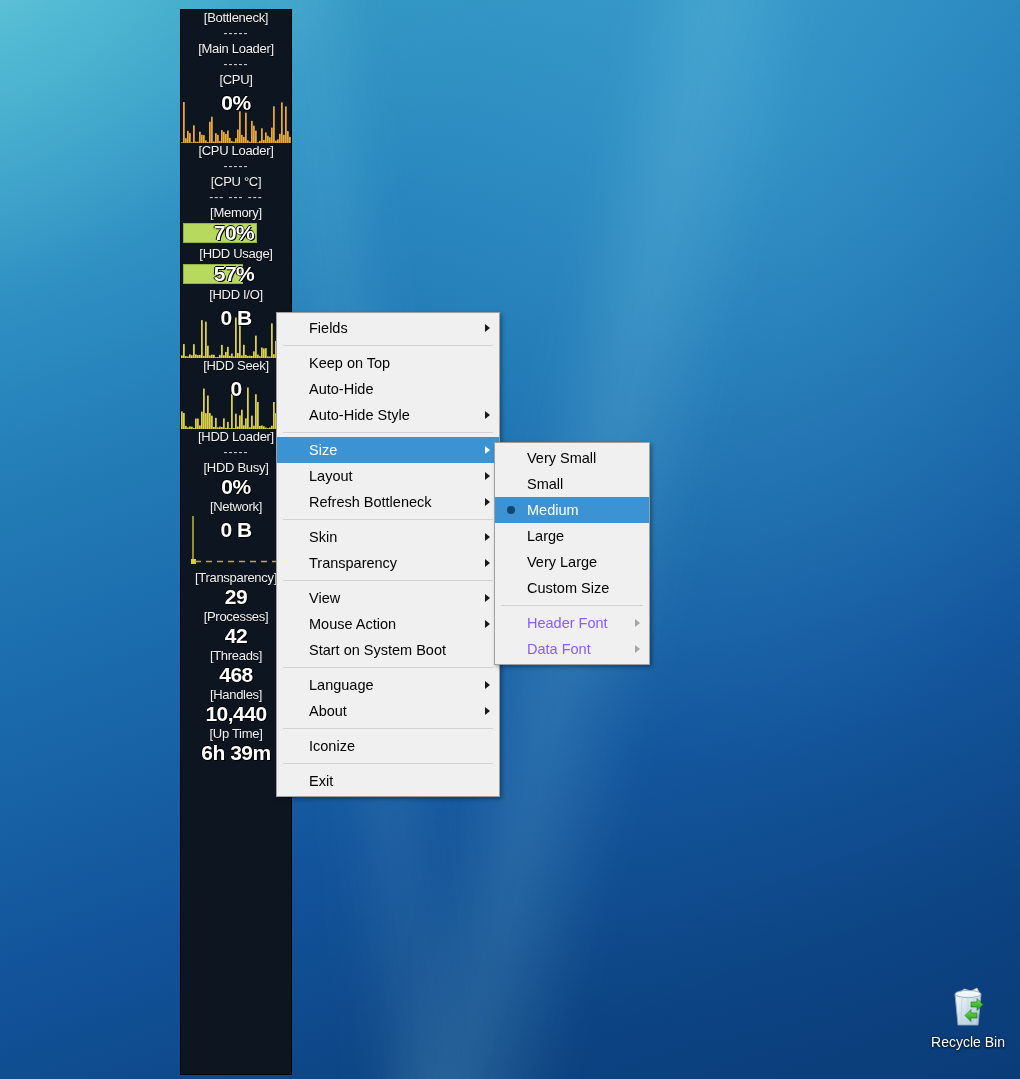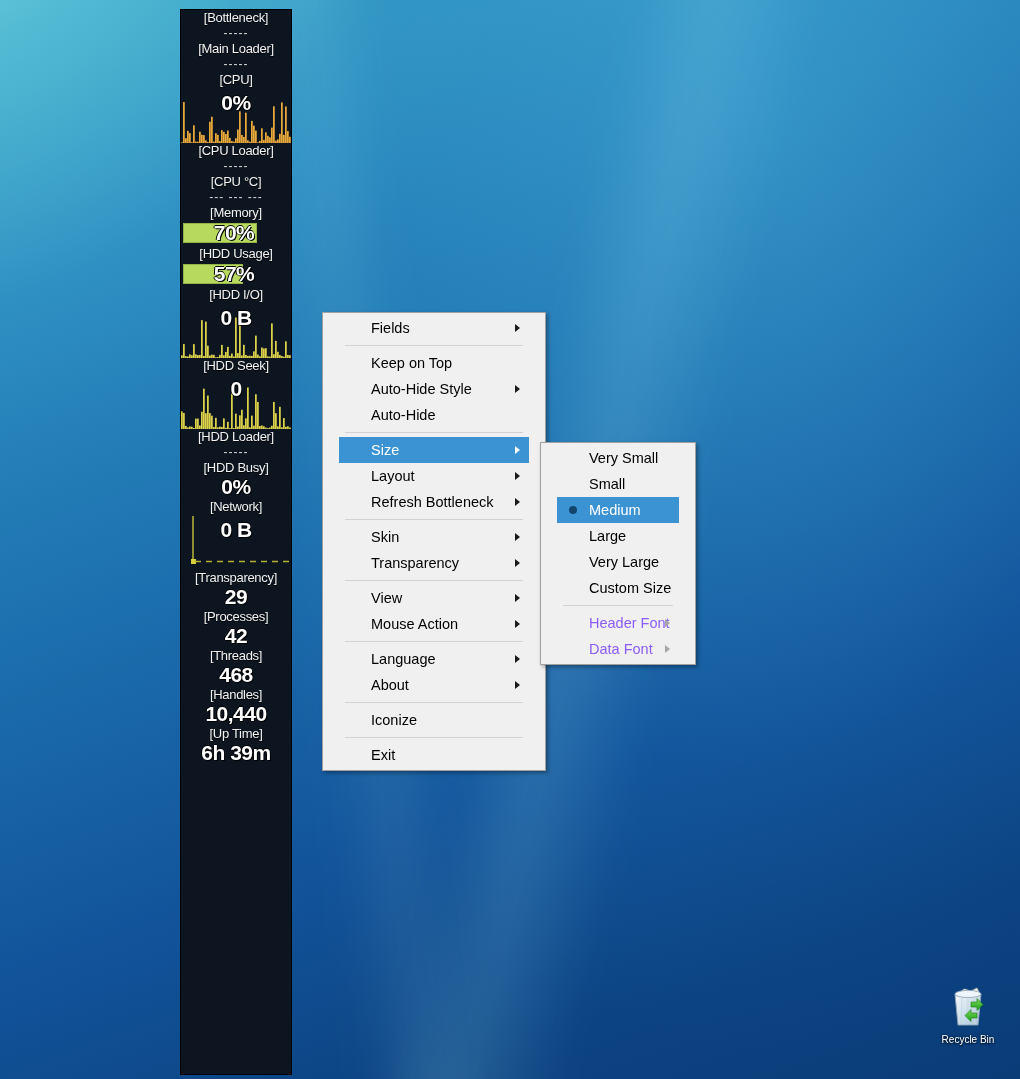--- a/index.html
+++ b/index.html
@@ -47,21 +47,21 @@
     position: absolute;
     left: 918px; top: 982px;
     width: 100px;
     text-align: center;
     cursor: default;
   }
   #recycle-bin .rb-icon { width: 48px; height: 48px; margin: 0 auto; display: block; }
   #recycle-bin .rb-label {
     margin-top: 4px;
     color: #ffffff;
-    font-size: 10px;
+    font-size: 14px;
     text-shadow: 0 1px 2px rgba(0,0,0,0.75), 0 0 3px rgba(0,0,0,0.6);
     font-family: "Liberation Sans", sans-serif;
   }
 
   
   #gadget {
     position: absolute;
     left: 180px; top: 9px;
     width: 112px;
     height: 1066px;
@@ -123,26 +123,25 @@
     position: absolute; left: 0; right: 0; top: 4px;
     z-index: 3;
   }
 
   
   .menu {
     position: absolute;
     background: #f0f0f0;
     border: 1px solid #a0a0a0;
     box-shadow: 2px 2px 4px rgba(0,0,0,0.35);
-    padding: 2px 16px;
+    padding: 2px 0;
     font-family: "Liberation Sans", sans-serif;
     font-size: 14.5px;
     color: #000000;
     user-select: none;
-    margin-left: 46px;
   }
   #context-menu { left: 276px; top: 312px; width: 224px; }
   #size-submenu  { left: 494px; top: 442px; width: 156px; }
 
   .menu-item {
     position: relative;
     height: 26px;
     line-height: 26px;
     padding: 0 26px 0 32px;
     white-space: nowrap;
@@ -480,32 +479,33 @@
       <path d="M27 20 L33 20 L33 16.5 L39 22.5 L33 28.5 L33 25 L27 25 Z" fill="url(#grnG)" stroke="#0f7a0f" stroke-width="0.6"></path>
       <path d="M33 36 L27 36 L27 39.5 L21 33.5 L27 27.5 L27 31 L33 31 Z" fill="url(#grnG)" stroke="#0f7a0f" stroke-width="0.6"></path>
     </svg>
     <div class="rb-label">Recycle Bin</div>
   </div>
 
   <div class="menu" id="context-menu">
       <div class="menu-item"><span>Fields</span><span class="arrow"></span></div>
       <div class="menu-sep"></div>
       <div class="menu-item"><span>Keep on Top</span></div>
+      <div class="menu-item"><span>Auto-Hide</span></div>
       <div class="menu-item"><span>Auto-Hide Style</span><span class="arrow"></span></div>
-      <div class="menu-item"><span>Auto-Hide</span></div>
       <div class="menu-sep"></div>
       <div class="menu-item highlight"><span>Size</span><span class="arrow"></span></div>
       <div class="menu-item"><span>Layout</span><span class="arrow"></span></div>
       <div class="menu-item"><span>Refresh Bottleneck</span><span class="arrow"></span></div>
       <div class="menu-sep"></div>
       <div class="menu-item"><span>Skin</span><span class="arrow"></span></div>
       <div class="menu-item"><span>Transparency</span><span class="arrow"></span></div>
       <div class="menu-sep"></div>
       <div class="menu-item"><span>View</span><span class="arrow"></span></div>
       <div class="menu-item"><span>Mouse Action</span><span class="arrow"></span></div>
+      <div class="menu-item"><span>Start on System Boot</span></div>
       <div class="menu-sep"></div>
       <div class="menu-item"><span>Language</span><span class="arrow"></span></div>
       <div class="menu-item"><span>About</span><span class="arrow"></span></div>
       <div class="menu-sep"></div>
       <div class="menu-item"><span>Iconize</span></div>
       <div class="menu-sep"></div>
       <div class="menu-item"><span>Exit</span></div>
     </div>
 
   <div class="menu" id="size-submenu">

